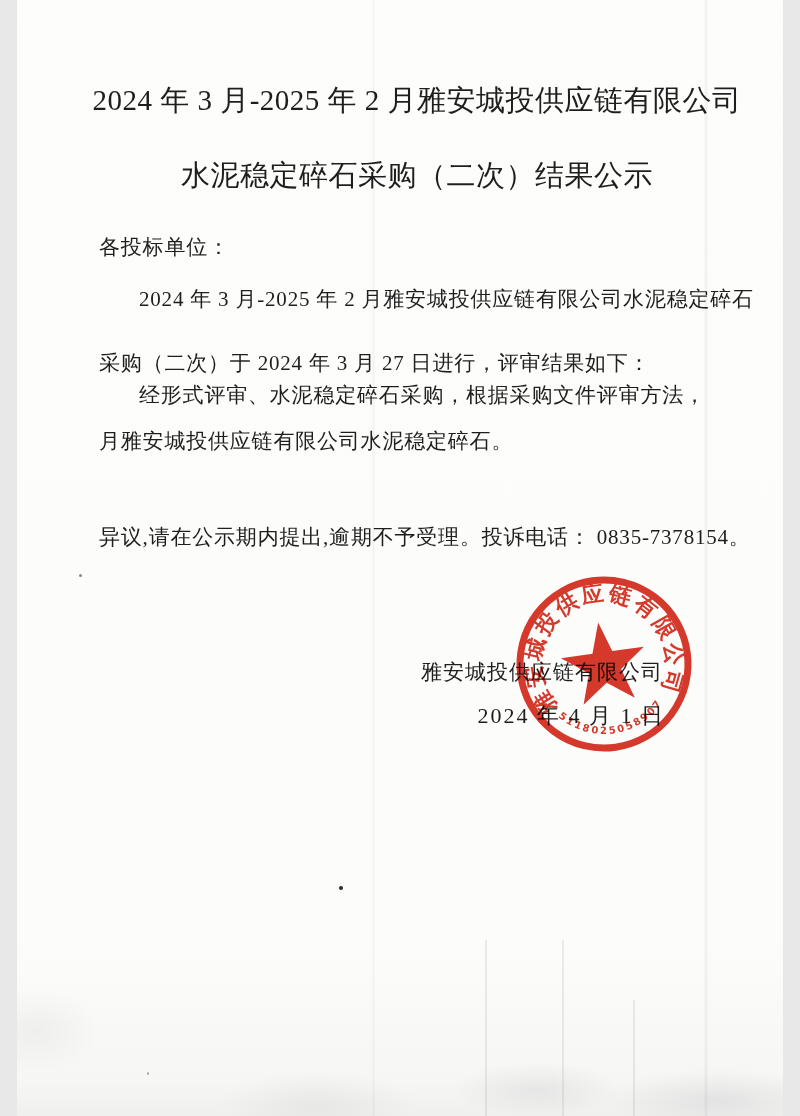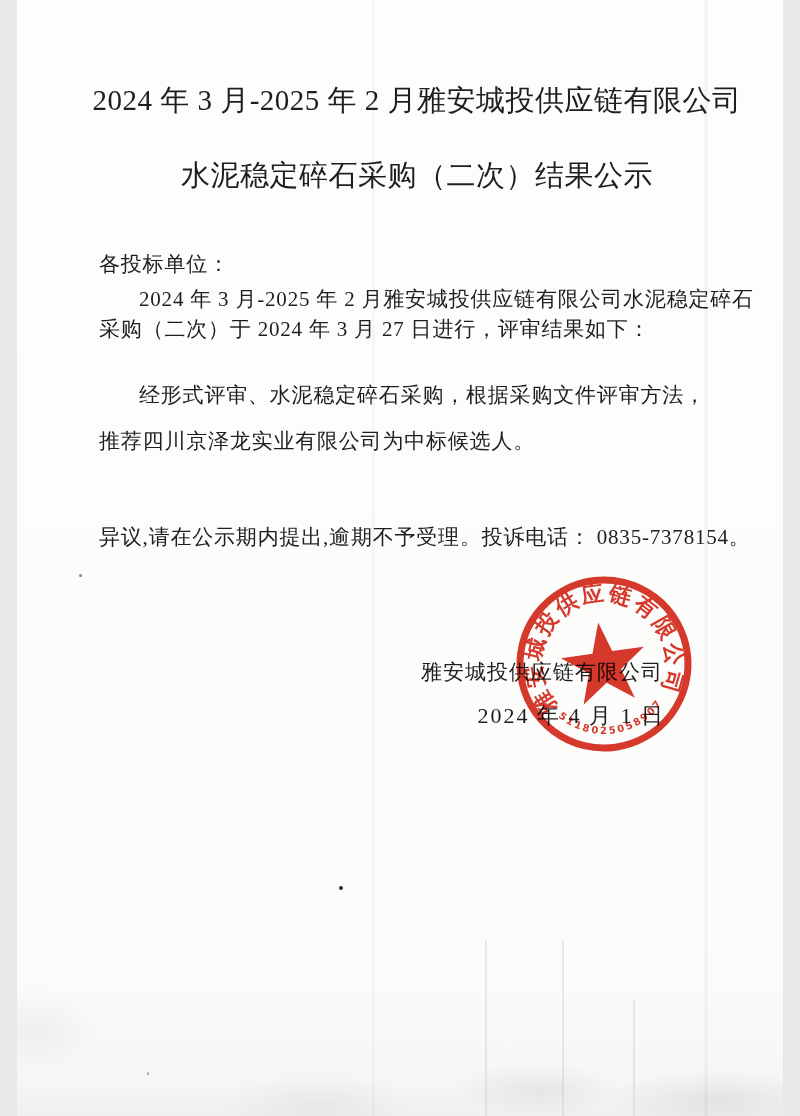--- a/index.html
+++ b/index.html
@@ -96,26 +96,26 @@
   <div class="streak-low" style="left:468px"></div>
   <div class="streak-low" style="left:545px"></div>
   <div class="streak-low" style="left:616px; top:1000px"></div>
   <div class="speck speck-1"></div>
   <div class="speck speck-2"></div>
   <div class="speck speck-3"></div>
 
   <div class="title t1">2024 年 3 月-2025 年 2 月雅安城投供应链有限公司</div>
   <div class="title t2">水泥稳定碎石采购（二次）结果公示</div>
 
-  <div class="bodyline" style="top:249px">各投标单位：</div>
+  <div class="bodyline" style="top:232px">各投标单位：</div>
 
   <div class="bodyline indent" style="top:284px">2024 年 3 月-2025 年 2 月雅安城投供应链有限公司水泥稳定碎石</div>
-  <div class="bodyline" style="top:314px">采购（二次）于 2024 年 3 月 27 日进行，评审结果如下：</div>
+  <div class="bodyline" style="top:348px">采购（二次）于 2024 年 3 月 27 日进行，评审结果如下：</div>
   <div class="bodyline indent" style="top:380px">经形式评审、水泥稳定碎石采购，根据采购文件评审方法，</div>
-  <div class="bodyline" style="top:426px">推荐四川京泽龙实业有限公司为中标候选人。</div>
+  <div class="bodyline" style="top:426px">月雅安城投供应链有限公司水泥稳定碎石。</div>
   <div class="bodyline" style="top:522px">异议,请在公示期内提出,逾期不予受理。投诉电话： 0835-7378154。</div>
 
   <div class="sig sig-company">雅安城投供应链有限公司</div>
   <div class="sig sig-date">2024 年 4 月 1 日</div>
 
   <div class="seal">
     <svg width="190" height="190" viewBox="0 0 190 190" xmlns="http://www.w3.org/2000/svg">
       <defs>
         <path id="ringTextPath" d="M 37.9 121.6 A 63 63 0 1 1 152.1 121.6" fill="none"></path>
         <path id="serialPath" d="M 37.7 135.2 A 70 70 0 0 0 152.3 135.2" fill="none"></path>

